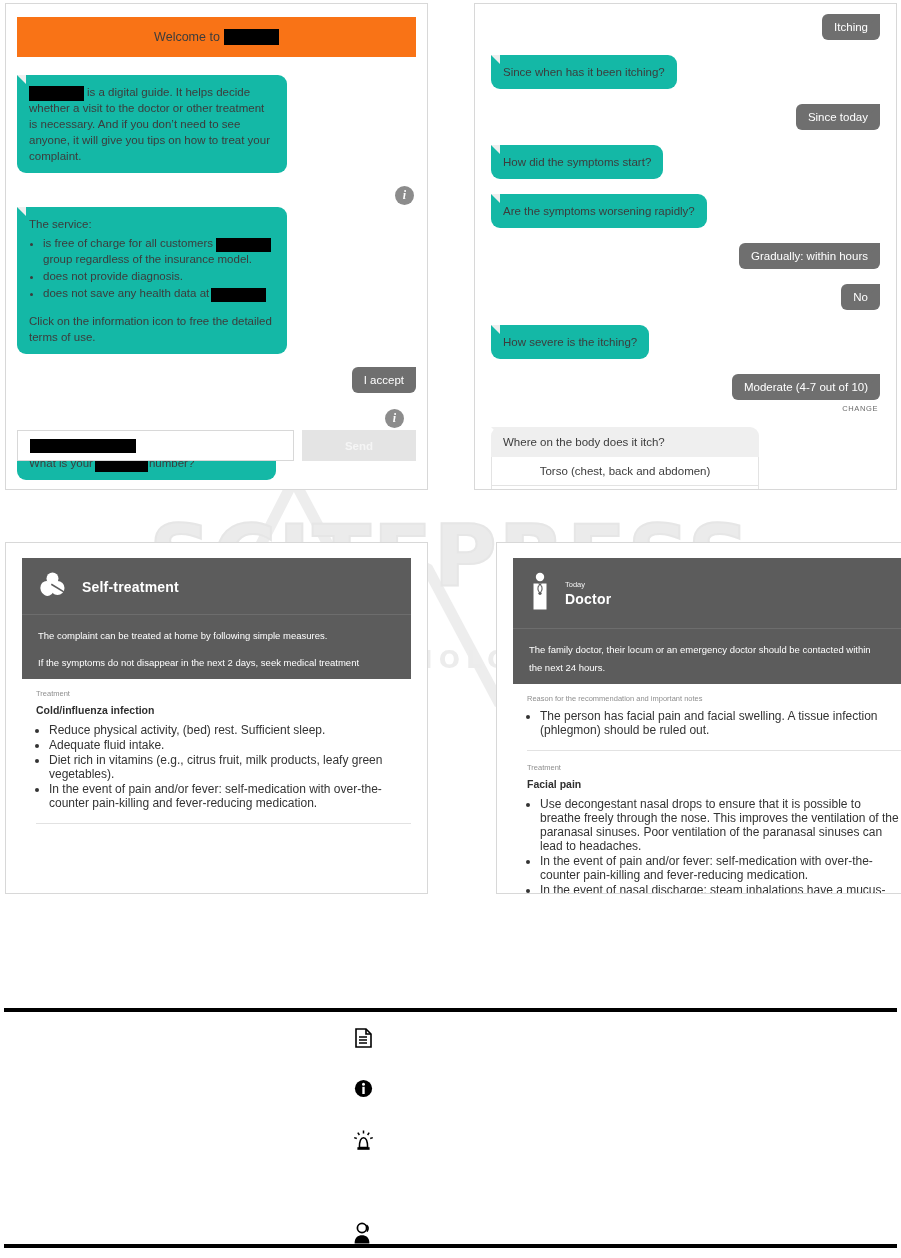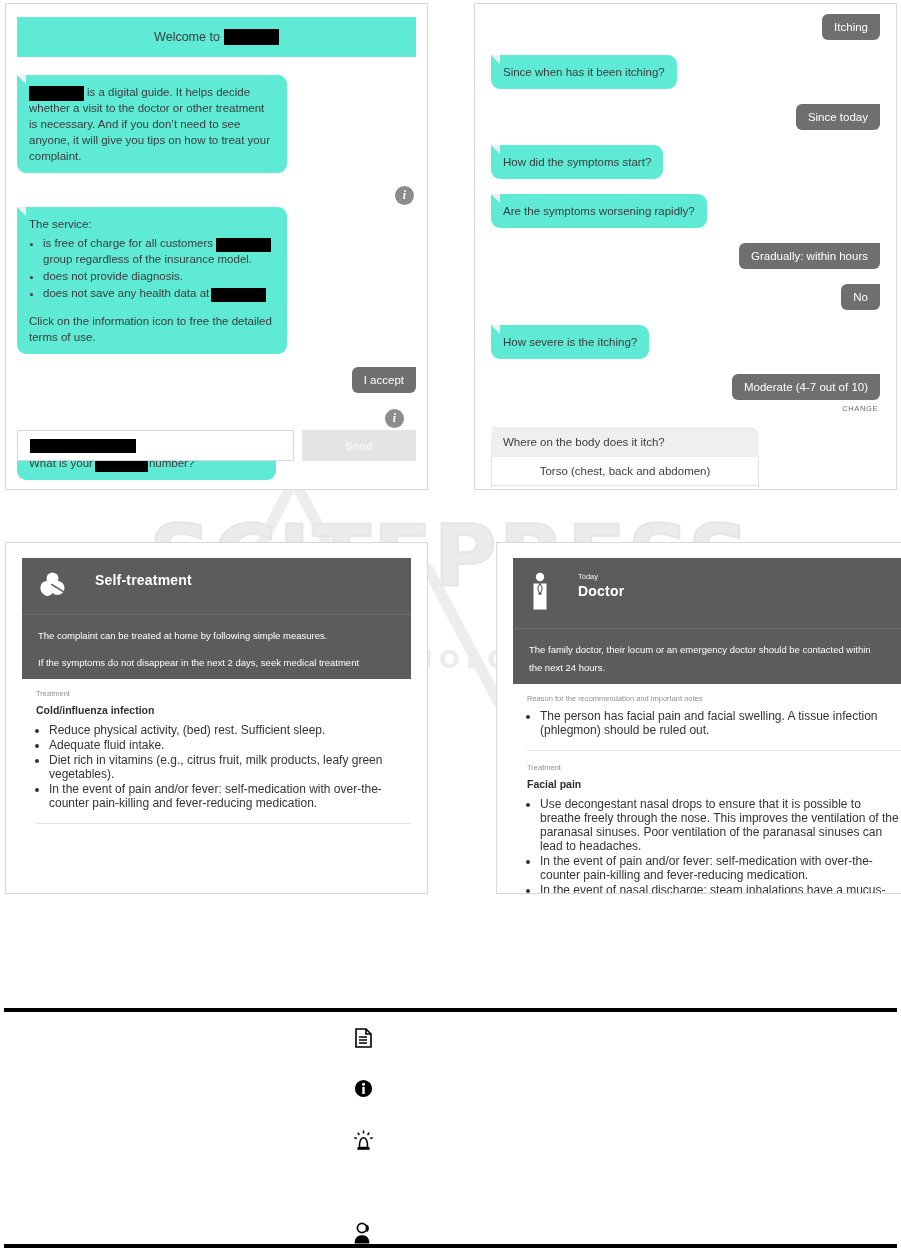--- a/index.html
+++ b/index.html
@@ -74,21 +74,21 @@
   #panel-doctor     { left: 496px; top: 542px; width: 423px; height: 352px; }
 
   
   .chat-surface {
     position: absolute;
     inset: 0;
     padding: 0;
   }
   .welcome-bar {
     margin: 13px 11px 0 11px;
-    background: #5eead4;
+    background: #f97316;
     height: 40px;
     line-height: 40px;
     text-align: center;
     font-size: 12.5px;
     color: #3c3c3c;
   }
   .redact {
     display: inline-block;
     background: #000000;
     vertical-align: middle;
@@ -102,21 +102,21 @@
   .redact.w-num     { width: 53px; height: 14px; margin: 0 1px -2px 2px; }
   .redact.w-input   { width: 106px; height: 14px; margin: 0; }
 
   .bubble {
     position: relative;
     font-size: 11.5px;
     line-height: 16px;
     box-sizing: border-box;
   }
   .bubble.bot {
-    background: #5eead4;
+    background: #14b8a6;
     color: #3c3c3c;
     border-radius: 9px;
     border-top-left-radius: 0;
     padding: 9px 12px;
     display: inline-block;
     max-width: 270px;
     text-align: left;
   }
   .bubble.bot::after {
     content: "";
@@ -237,22 +237,22 @@
 
   
   .result-hero {
     margin: 15px 16px 0 16px;
     background: #5c5c5c;
     color: #ffffff;
     padding: 0;
   }
   .hero-top {
     display: flex;
-    align-items: flex-start;
-    gap: 27px;
+    align-items: center;
+    gap: 14px;
     padding: 14px 16px 12px 16px;
     border-bottom: 1px solid #6d6d6d;
   }
   .hero-title {
     font-size: 14px;
     font-weight: 700;
     letter-spacing: 0.2px;
   }
   .hero-eyebrow {
     font-size: 7.5px;

